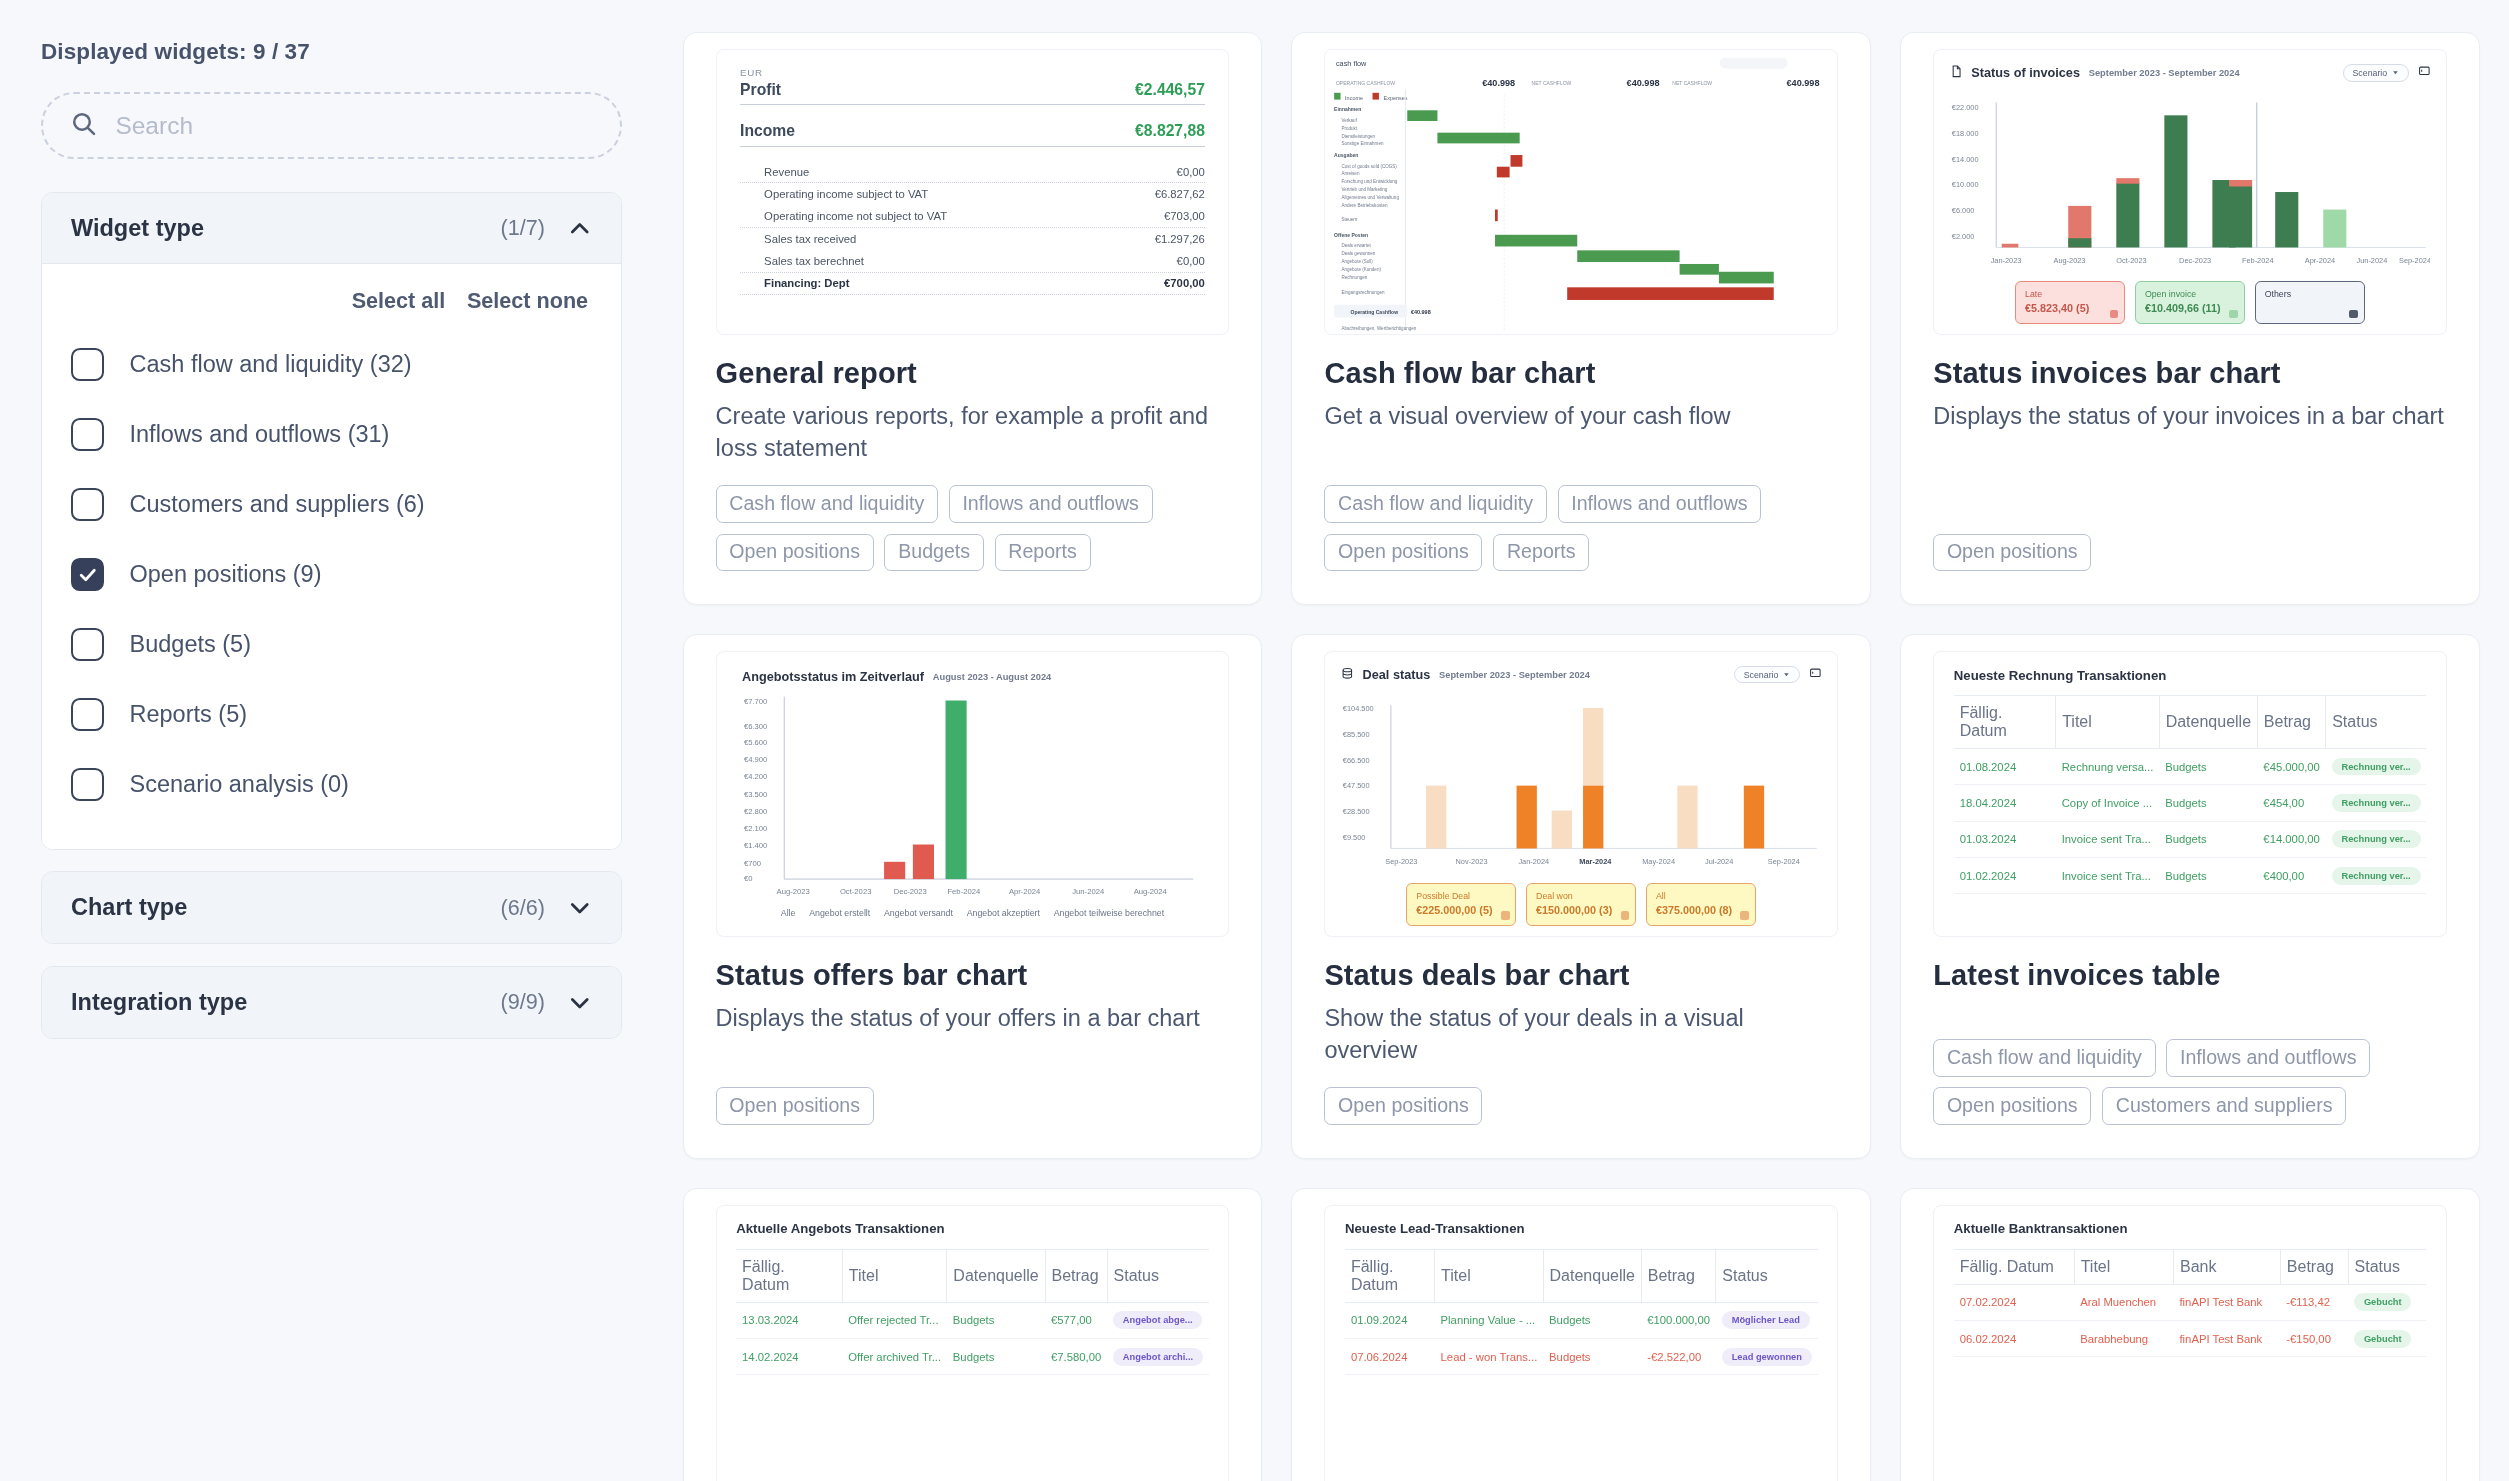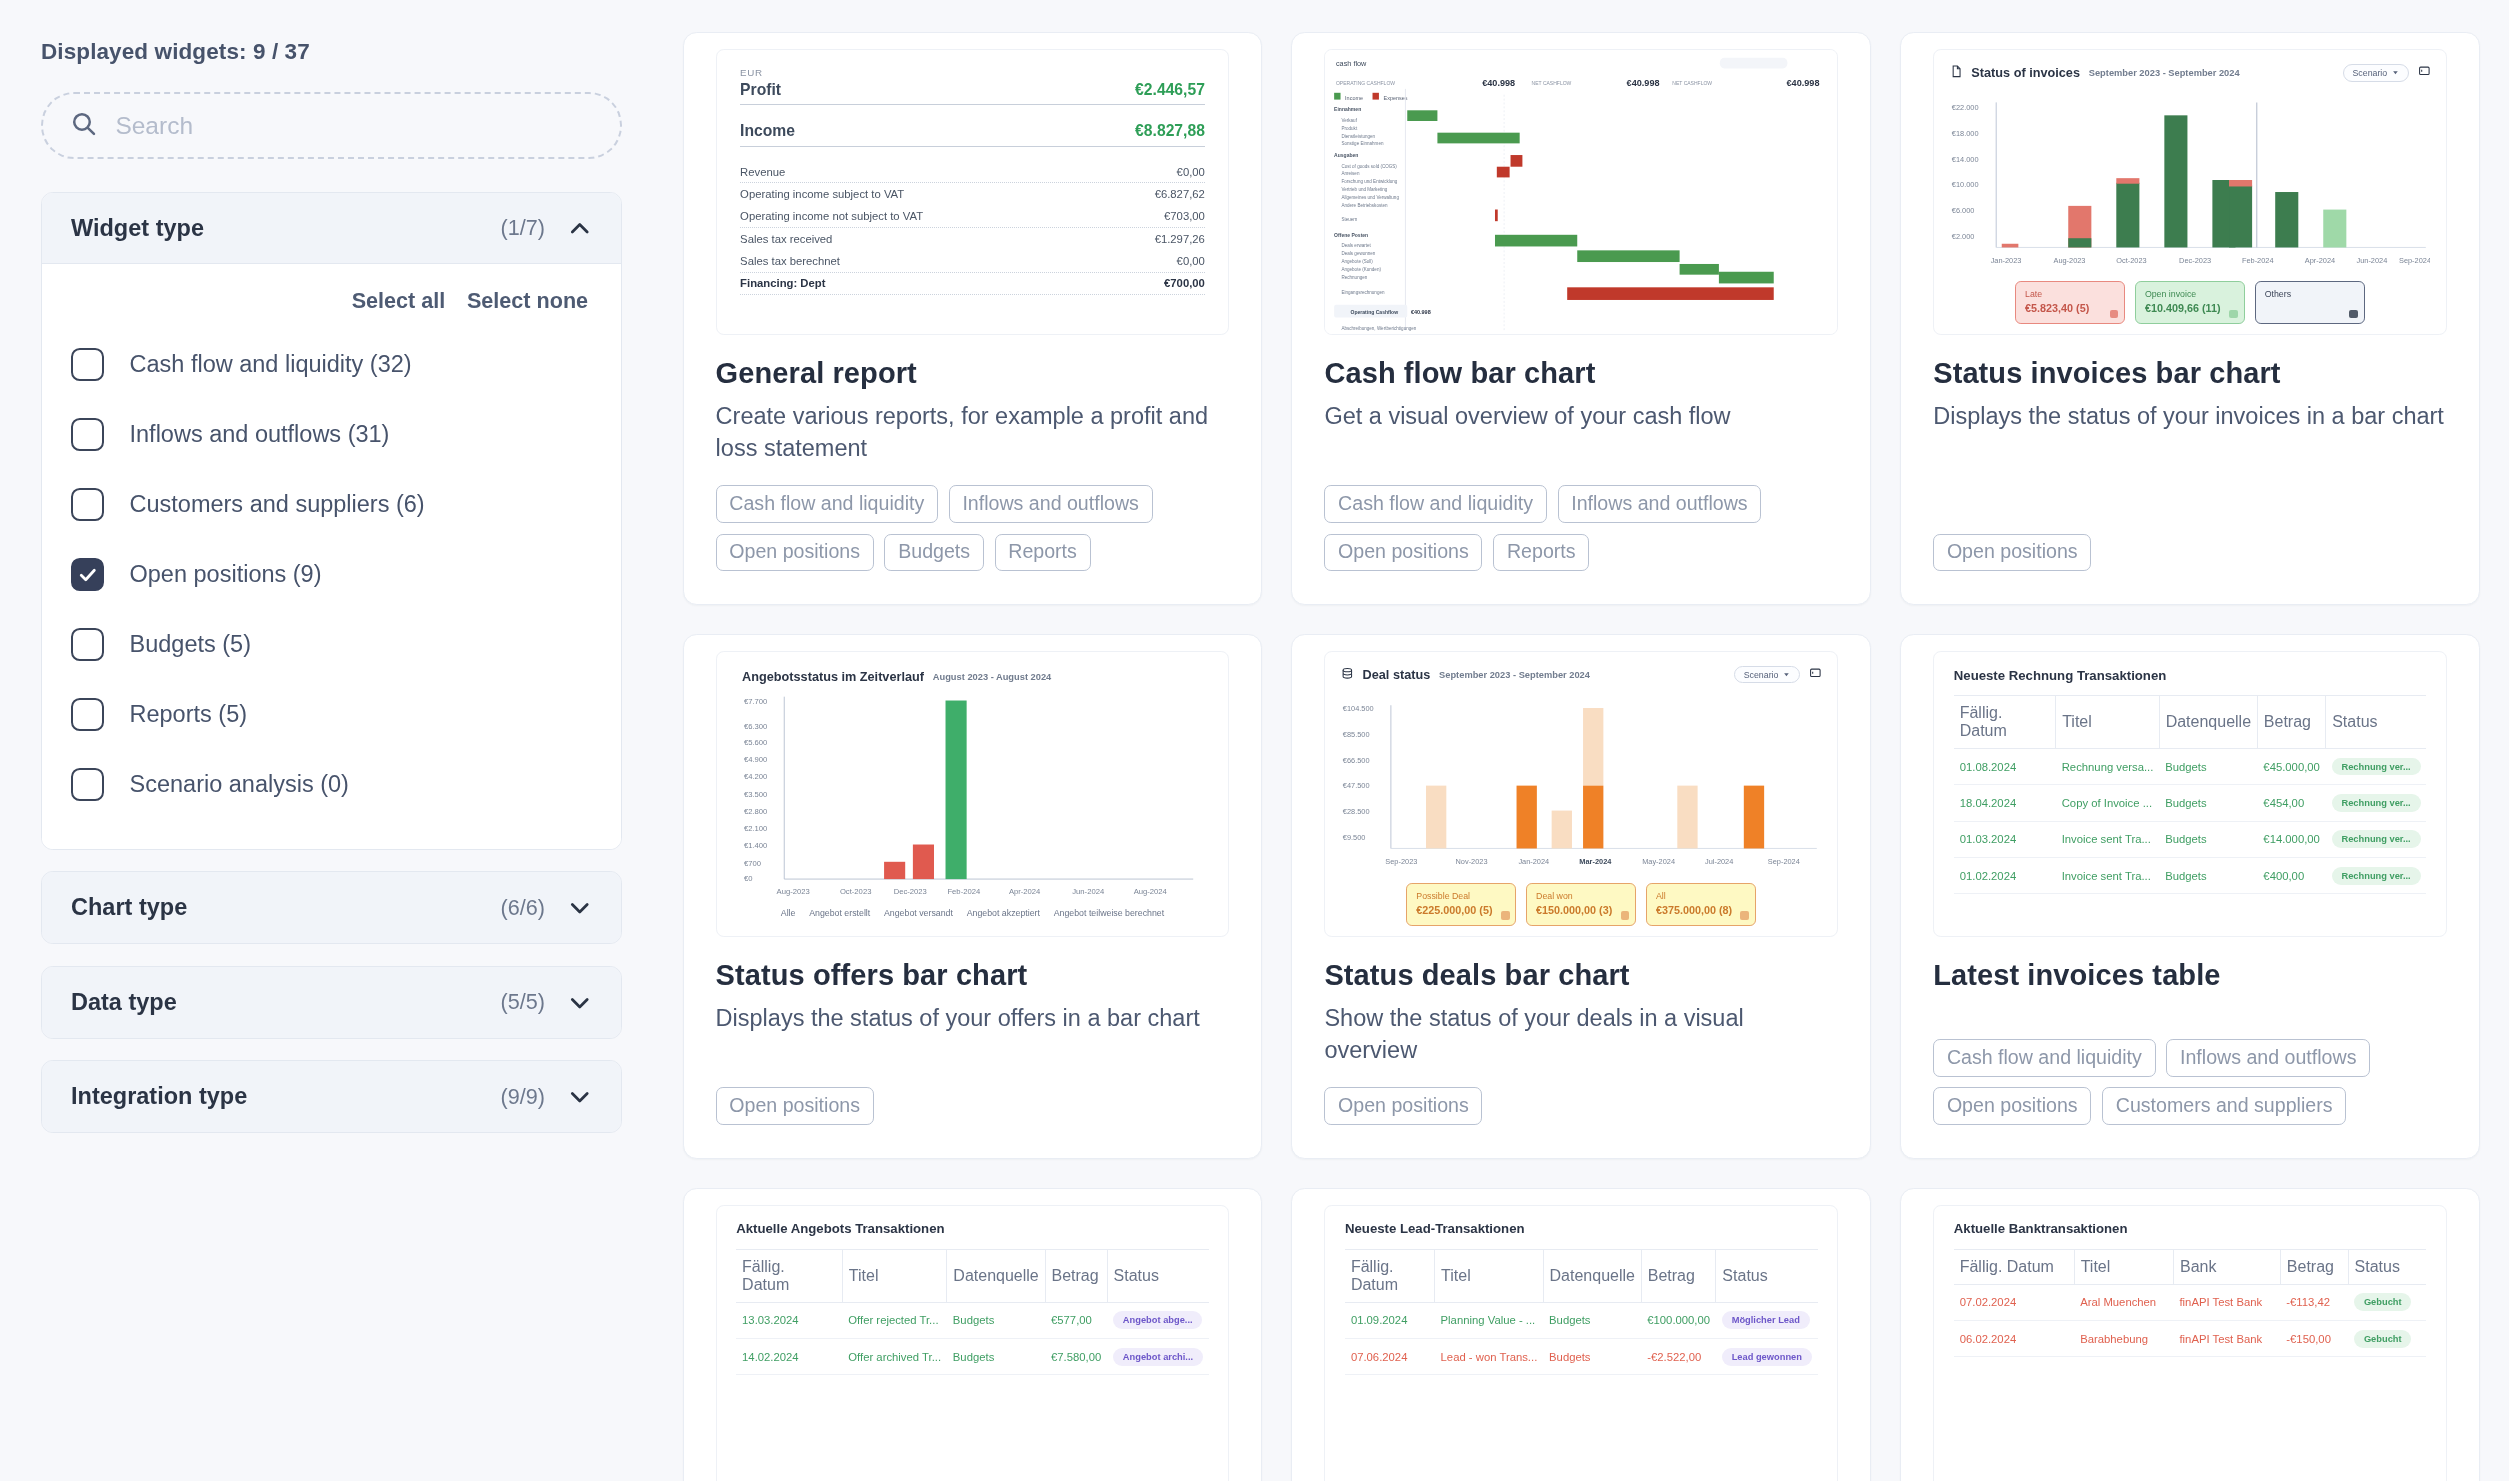--- a/index.html
+++ b/index.html
@@ -75,21 +75,21 @@
     border: 1.5px solid #b9c2d2; border-radius: 6.9px; padding: 5.9px 12.7px 6.9px 12.7px;
     font-size: 19.6px; color: #8d97a9; white-space: nowrap; line-height: 1.15;
   }
 
   
   .rep { padding: 16.7px 23.5px; font-size: 11.8px; color: #3d4a5c; }
   .rep .cur { font-size: 9.8px; color: #8a93a3; letter-spacing: 0.6px; }
   .rep .big { display: flex; justify-content: space-between; align-items: baseline; font-weight: bold; font-size: 15.7px; padding: 2.9px 0 5.9px; }
   .rep .big .v { color: #2e9e57; }
   .rep hr { border: none; border-top: 1px solid #c8cfda; margin: 0 0 13.7px 0; }
-  .rep .r { display: flex; justify-content: space-between; font-size: 11.3px; padding: 4.9px 0; color: #4a5565; }
+  .rep .r { display: flex; justify-content: space-between; font-size: 11.3px; padding: 4.9px 0; color: #4a5565; margin-left: 24px; }
   .rep .dash { border-top: 1px dotted #ccd3dd; }
   .rep .bold { font-weight: bold; color: #2b3445; }
 
   
   .wf { width: 100%; height: 100%; }
 
   
   .mini { padding: 13.7px 15.7px 9.8px 15.7px; height: 100%; display: flex; flex-direction: column; }
   .mini-head { display: flex; align-items: center; gap: 8.8px; margin-bottom: 5.9px; }
   .mini-title { font-size: 12.7px; font-weight: bold; color: #2b3445; }
@@ -194,31 +194,20 @@
           <span class="cb"></span>
           <span class="cb-label">Scenario analysis (0)</span>
         </label>
       </div>
     </section>
 
     <section class="accordion">
       <div class="acc-head collapsed">
         <span class="acc-title">Chart type</span>
         <span class="acc-count">(6/6)</span>
-        <span class="chev">
-          <svg width="25.5" height="25.5" viewBox="0 0 24 24" fill="none" stroke="#2b3445" stroke-width="2.6" stroke-linecap="round" stroke-linejoin="round">
-              <polyline points="5 9 12 16 19 9"></polyline>
-            </svg>
-        </span>
-      </div>
-    </section>
-    <section class="accordion">
-      <div class="acc-head collapsed">
-        <span class="acc-title">Data type</span>
-        <span class="acc-count">(5/5)</span>
         <span class="chev">
           <svg width="25.5" height="25.5" viewBox="0 0 24 24" fill="none" stroke="#2b3445" stroke-width="2.6" stroke-linecap="round" stroke-linejoin="round">
               <polyline points="5 9 12 16 19 9"></polyline>
             </svg>
         </span>
       </div>
     </section>
     <section class="accordion">
       <div class="acc-head collapsed">
         <span class="acc-title">Integration type</span>

